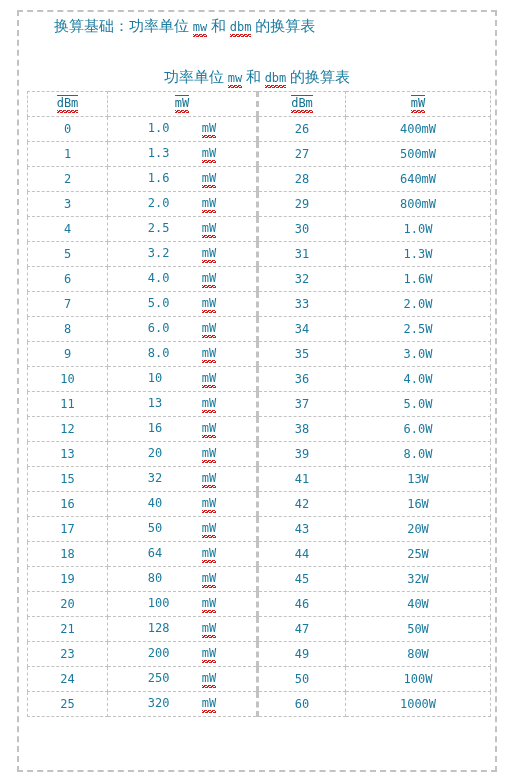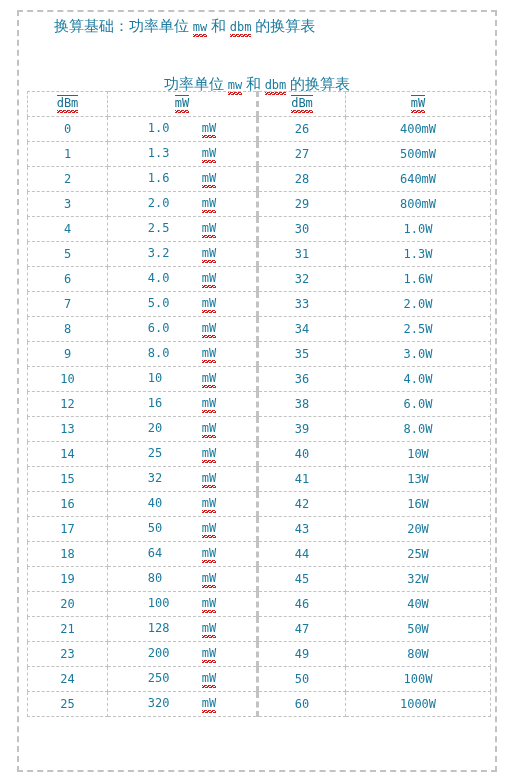--- a/index.html
+++ b/index.html
@@ -35,21 +35,21 @@
     color: #1a7a9e;
     white-space: nowrap;
     letter-spacing: 0px;
     margin-left: 32px;
   }
 
   
   #table-caption {
     position: absolute;
     left: 17px;
-    top: 74px;
+    top: 67px;
     width: 480px;
     text-align: center;
     font-size: 15px;
     line-height: 20px;
     color: #1a7a9e;
     white-space: nowrap;
   }
 
   
   .sp {
@@ -229,38 +229,38 @@
         <td class="dbm split">35</td>
         <td class="pwr">3.0W</td>
       </tr>
       <tr>
         <td class="dbm">10</td>
         <td class="pwr"><span class="mw-cell"><span class="mw-num">10</span><span class="mw-unit">mW</span></span></td>
         <td class="dbm split">36</td>
         <td class="pwr">4.0W</td>
       </tr>
       <tr>
+        <td class="dbm">11</td>
+        <td class="pwr"><span class="mw-cell"><span class="mw-num">13</span><span class="mw-unit">mW</span></span></td>
+        <td class="dbm split">37</td>
+        <td class="pwr">5.0W</td>
+      </tr>
+      <tr>
         <td class="dbm">12</td>
         <td class="pwr"><span class="mw-cell"><span class="mw-num">16</span><span class="mw-unit">mW</span></span></td>
         <td class="dbm split">38</td>
         <td class="pwr">6.0W</td>
       </tr>
       <tr>
         <td class="dbm">13</td>
         <td class="pwr"><span class="mw-cell"><span class="mw-num">20</span><span class="mw-unit">mW</span></span></td>
         <td class="dbm split">39</td>
         <td class="pwr">8.0W</td>
       </tr>
       <tr>
-        <td class="dbm">14</td>
-        <td class="pwr"><span class="mw-cell"><span class="mw-num">25</span><span class="mw-unit">mW</span></span></td>
-        <td class="dbm split">40</td>
-        <td class="pwr">10W</td>
-      </tr>
-      <tr>
         <td class="dbm">15</td>
         <td class="pwr"><span class="mw-cell"><span class="mw-num">32</span><span class="mw-unit">mW</span></span></td>
         <td class="dbm split">41</td>
         <td class="pwr">13W</td>
       </tr>
       <tr>
         <td class="dbm">16</td>
         <td class="pwr"><span class="mw-cell"><span class="mw-num">40</span><span class="mw-unit">mW</span></span></td>
         <td class="dbm split">42</td>
         <td class="pwr">16W</td>

